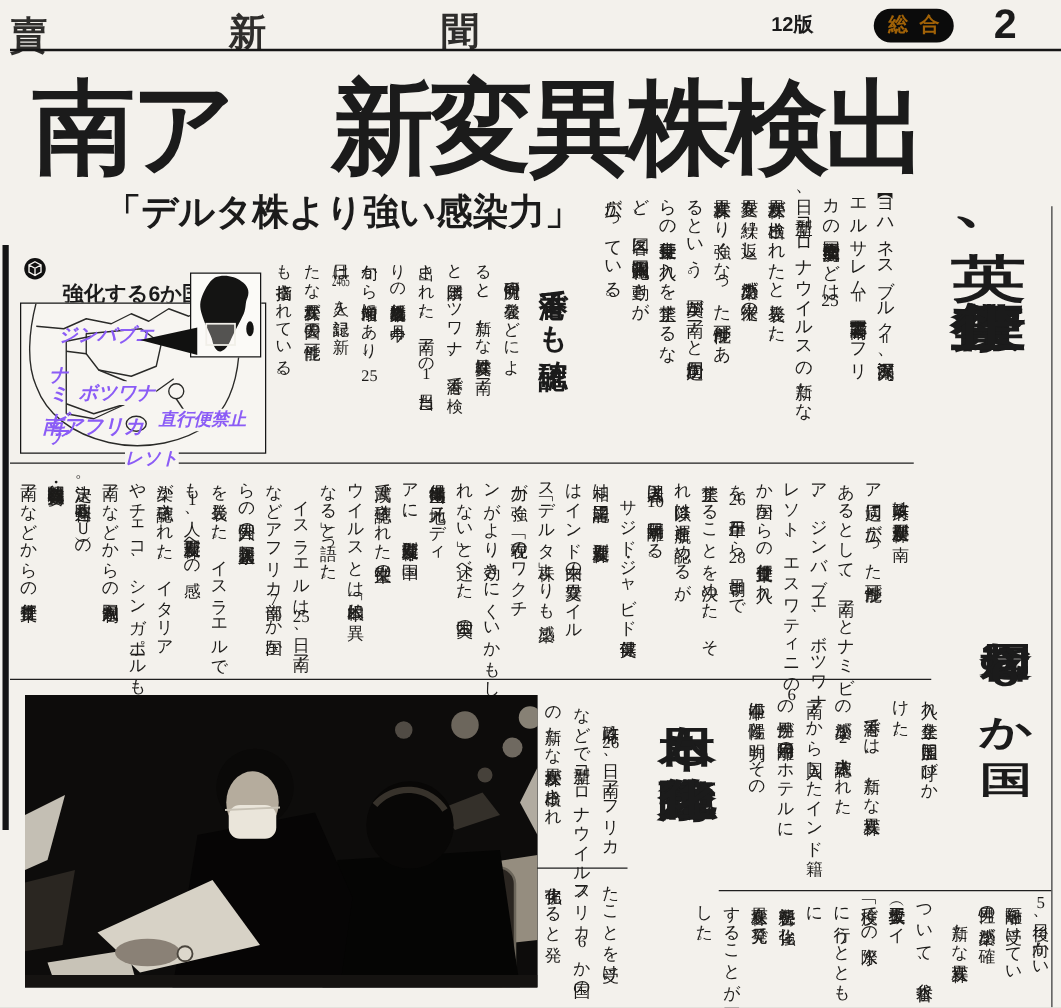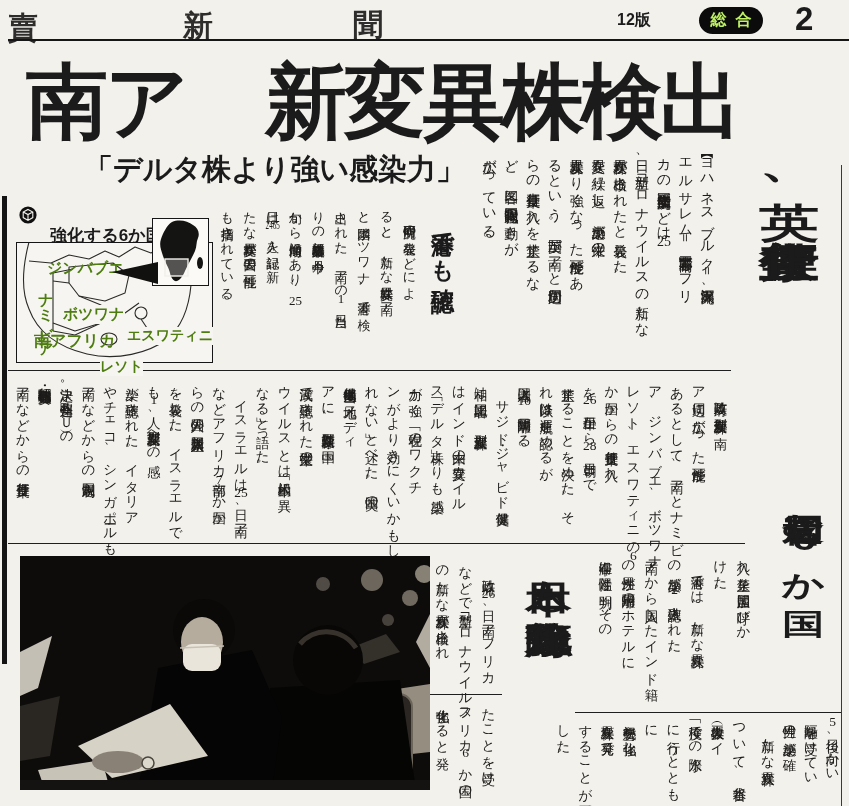--- a/index.html
+++ b/index.html
@@ -9,21 +9,21 @@
   .abs{position:absolute;}
   .sans{font-family:"Liberation Sans","DejaVu Sans",sans-serif;}
   .v{writing-mode:vertical-rl;}
   .tcy{text-combine-upright:all;-webkit-text-combine:horizontal;}
 
   
   .mast{font-size:30px;font-weight:700;color:#2e2d2b;letter-spacing:2px;}
   #mast1{left:8px;top:8px;} #mast2{left:183px;top:6px;} #mast3{left:353px;top:5px;}
   #edition{left:617px;top:10px;font-size:16px;font-weight:700;text-align:right;}
   #section-badge{left:699px;top:7px;width:64px;height:27px;background:#0b0b0b;border-radius:14px;
-    color:#bef264;font-size:16px;font-weight:700;display:flex;align-items:center;justify-content:center;letter-spacing:9px;padding-left:9px;}
+    color:#a16207;font-size:16px;font-weight:700;display:flex;align-items:center;justify-content:center;letter-spacing:9px;padding-left:9px;}
   #page-number{left:795px;top:0px;font-size:33px;font-weight:900;}
   #top-rule{left:8px;top:39px;width:841px;height:2px;background:#161616;}
   #left-bar{left:2px;top:196px;width:5px;height:468px;background:#141414;}
   #right-rule{left:841px;top:165px;width:1px;height:641px;background:#3a3a3a;}
 
   
   #main-headline{left:26px;top:48px;font-size:82px;font-weight:900;letter-spacing:-3px;white-space:nowrap;}
   #sub-headline{left:84px;top:150px;font-size:29px;font-weight:900;white-space:nowrap;}
   #uk-headline{right:17px;top:170px;font-size:40px;font-weight:900;transform:scaleX(1.5);transform-origin:top right;white-space:nowrap;}
   #uk-subheadline{right:16px;top:492px;font-size:29px;font-weight:900;transform:scaleX(1.45);transform-origin:top right;white-space:nowrap;}
@@ -48,21 +48,21 @@
   #div-corner{left:575px;top:712px;width:266px;height:1px;}
   #div-japan{left:428px;top:694px;width:74px;height:1px;}
 
   
   #map-title-line1{left:40px;top:205px;font-size:17px;font-weight:900;}
   #map-title-line2{left:50px;top:224px;font-size:17px;font-weight:900;}
   #map-icon{left:19px;top:206px;}
   #map-box{left:16px;top:242px;width:197px;height:121px;border:1.5px solid #161616;background:#f7f5f1;}
   #inset-box{left:152px;top:218px;width:57px;height:68px;border:1.5px solid #161616;background:#fbfaf7;z-index:3;}
   #inset-arrow{left:112px;top:256px;z-index:3;}
-  .maplabel{font-weight:900;z-index:2;white-space:nowrap;color:#4d7c0f;}
+  .maplabel{font-weight:900;z-index:2;white-space:nowrap;color:#8b5cf6;font-style:italic;}
   #lbl-zimbabwe{left:47px;top:259px;font-size:15px;}
   #lbl-namibia{left:36px;top:282px;font-size:15px;}
   #lbl-botswana{left:62px;top:305px;font-size:15px;background:#f7f5f1;padding:0 1px;}
   #lbl-southafrica{left:34px;top:331px;font-size:16px;}
   #lbl-eswatini{left:127px;top:327px;font-size:14px;background:#f7f5f1;}
   #lbl-lesotho{left:100px;top:358px;font-size:14px;background:#f7f5f1;}
 
   
   #photo{left:20px;top:556px;width:410px;height:234px;background:#0b0b0a;}
 </style>
@@ -102,21 +102,21 @@
         <path d="M124 76 L 130 85"></path>
         <ellipse cx="92" cy="96" rx="8" ry="6"></ellipse>
         <circle cx="124" cy="70" r="6"></circle>
       </g>
     </svg>
   </div>
   <span class="abs maplabel sans" id="lbl-zimbabwe" data-name="map-label-zimbabwe">ジンバブエ</span>
   <span class="abs maplabel sans v" id="lbl-namibia" data-name="map-label-namibia">ナミビア</span>
   <span class="abs maplabel sans" id="lbl-botswana" data-name="map-label-botswana">ボツワナ</span>
   <span class="abs maplabel sans" id="lbl-southafrica" data-name="map-label-south-africa">南アフリカ</span>
-  <span class="abs maplabel sans" id="lbl-eswatini" data-name="map-label-eswatini">エスワティニ</span>
+  <span class="abs maplabel sans" id="lbl-eswatini" data-name="map-label-eswatini">直行便禁止</span>
   <span class="abs maplabel sans" id="lbl-lesotho" data-name="map-label-lesotho">レソト</span>
 
   <div class="abs" id="inset-box" data-name="africa-inset-map">
     <svg width="54" height="65" viewBox="0 0 54 65">
       <path d="M19 3 C 26 0 35 2 40 6 C 45 9 47 14 45 19 C 43 23 44 27 42 32 C 39 39 35 45 32 52 C 30 57 27 61 24 62 C 21 63 18 59 17 54 C 16 49 12 43 10 37 C 8 31 6 26 8 20 C 10 14 14 6 19 3 Z" fill="#141413"></path>
       <ellipse cx="47" cy="44" rx="3" ry="6" fill="#141413"></ellipse>
       <rect x="12" y="40" width="23" height="17" fill="rgba(250,248,243,0.28)" stroke="#f1efe9" stroke-width="1.4"></rect>
     </svg>
   </div>
   <svg class="abs" id="inset-arrow" data-name="inset-pointer-arrow" width="46" height="32" viewBox="0 0 46 32">

